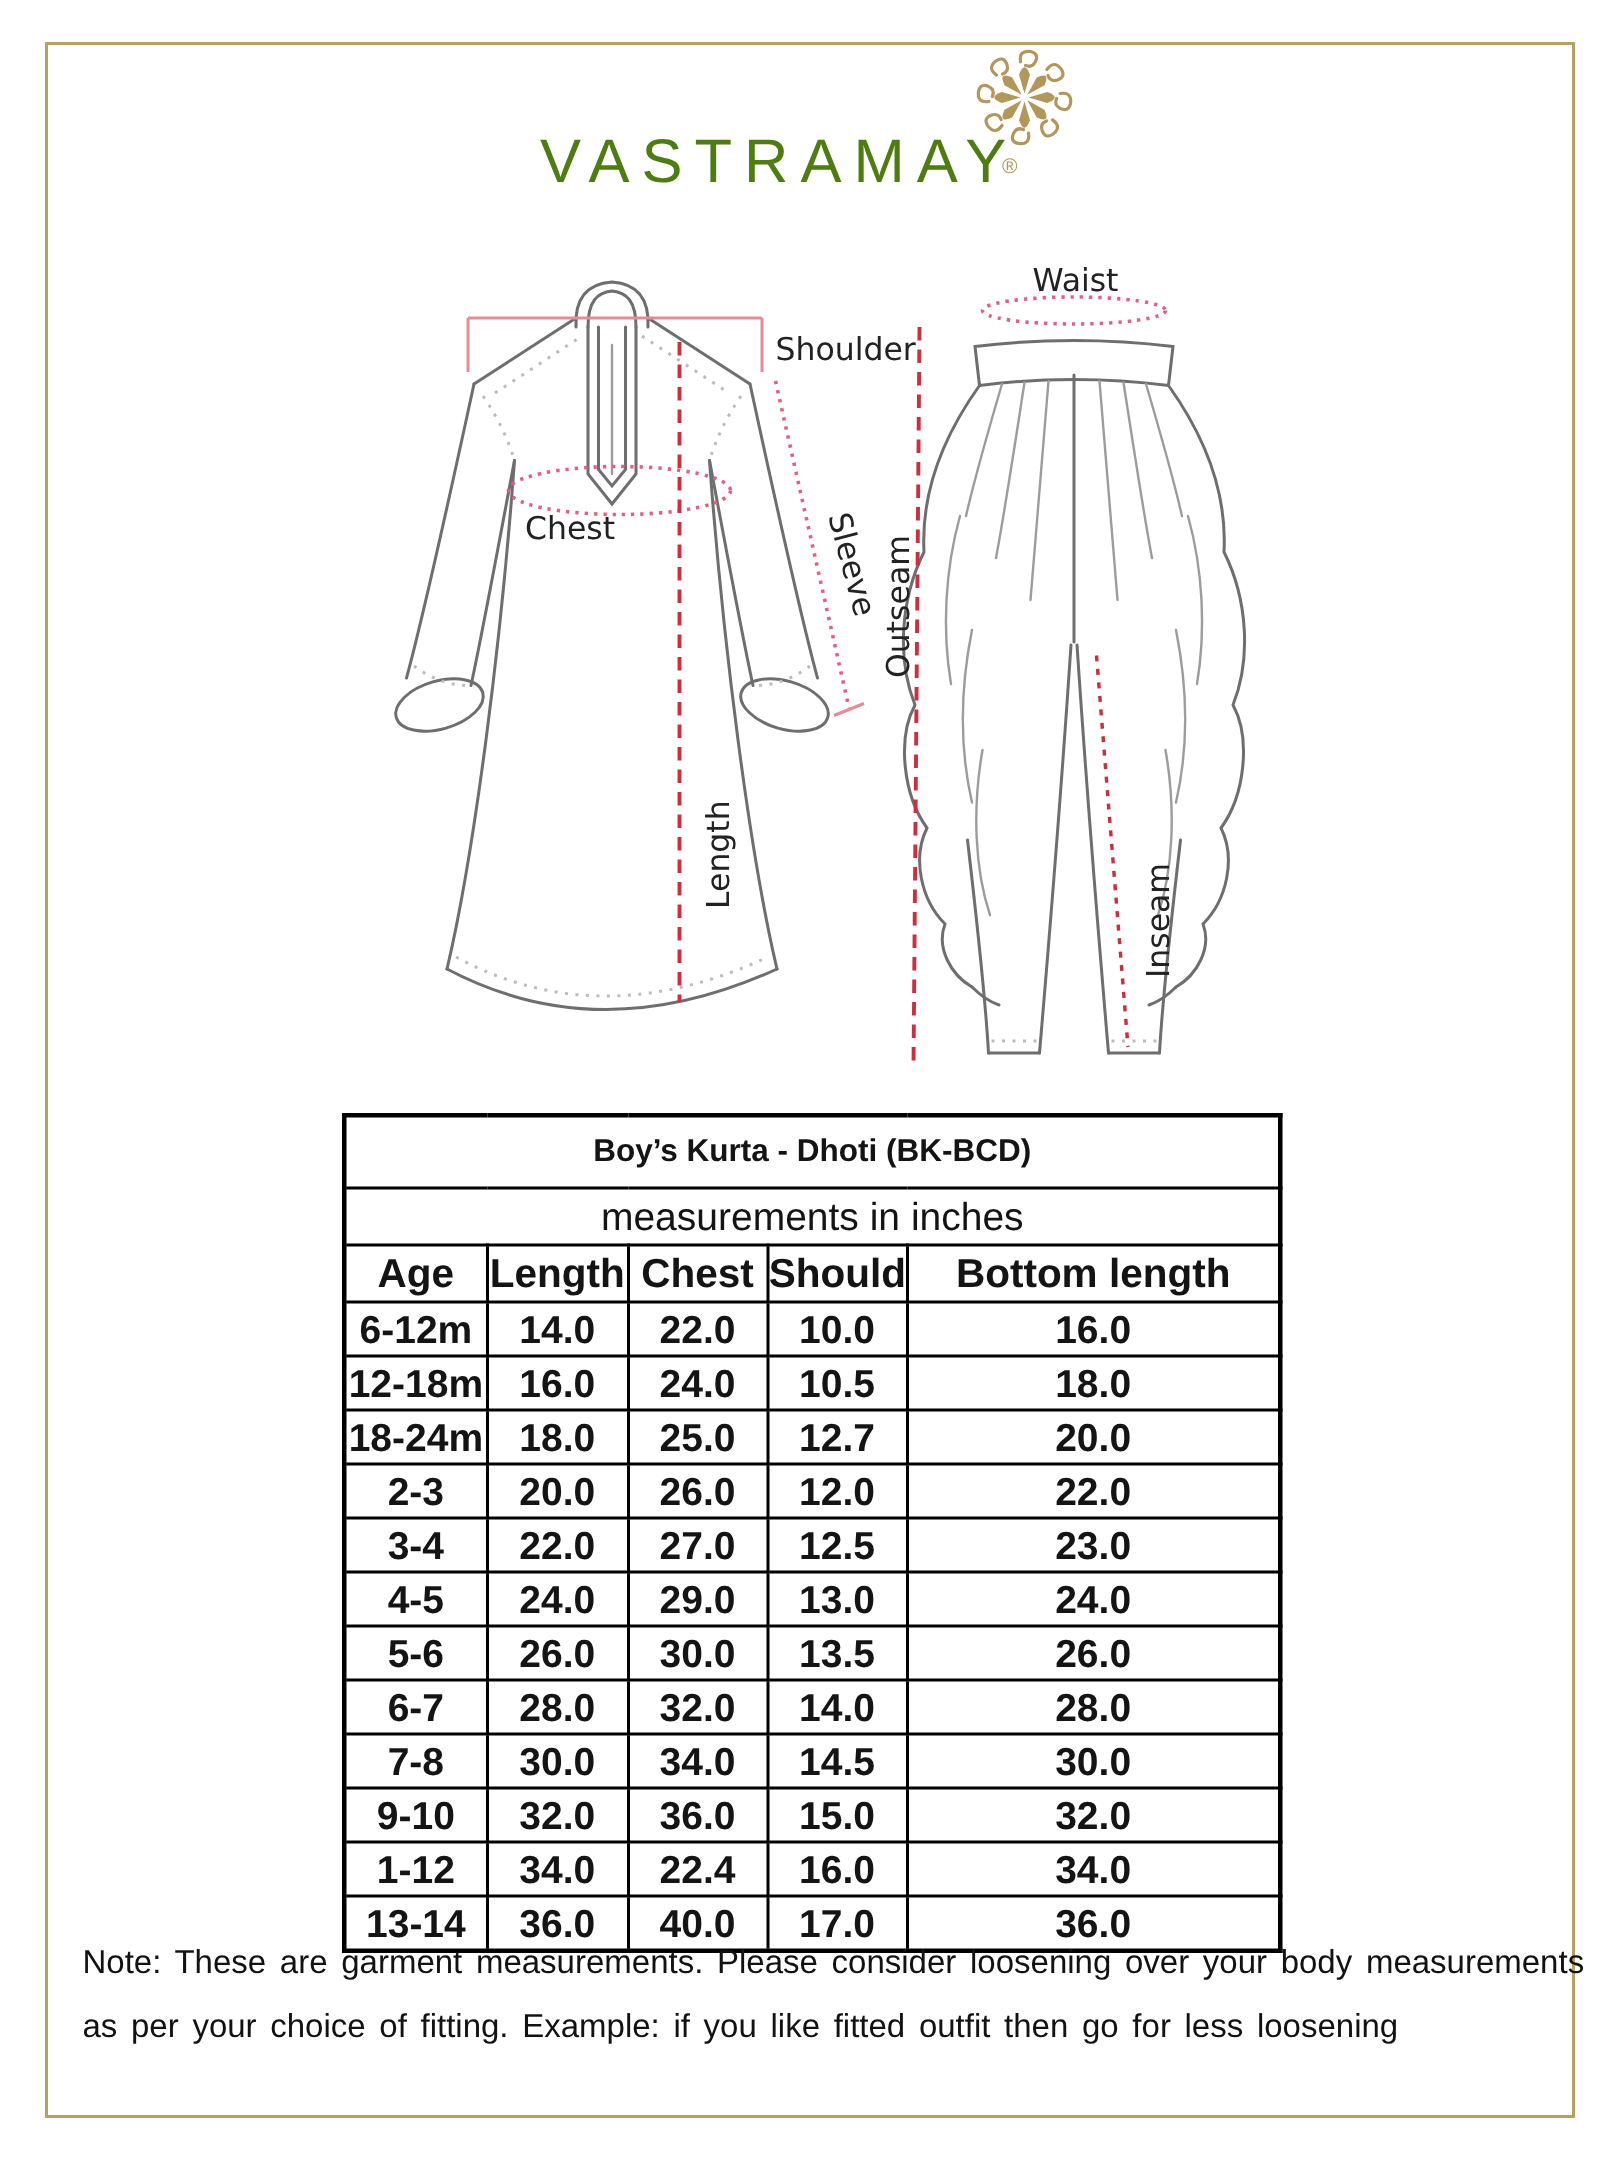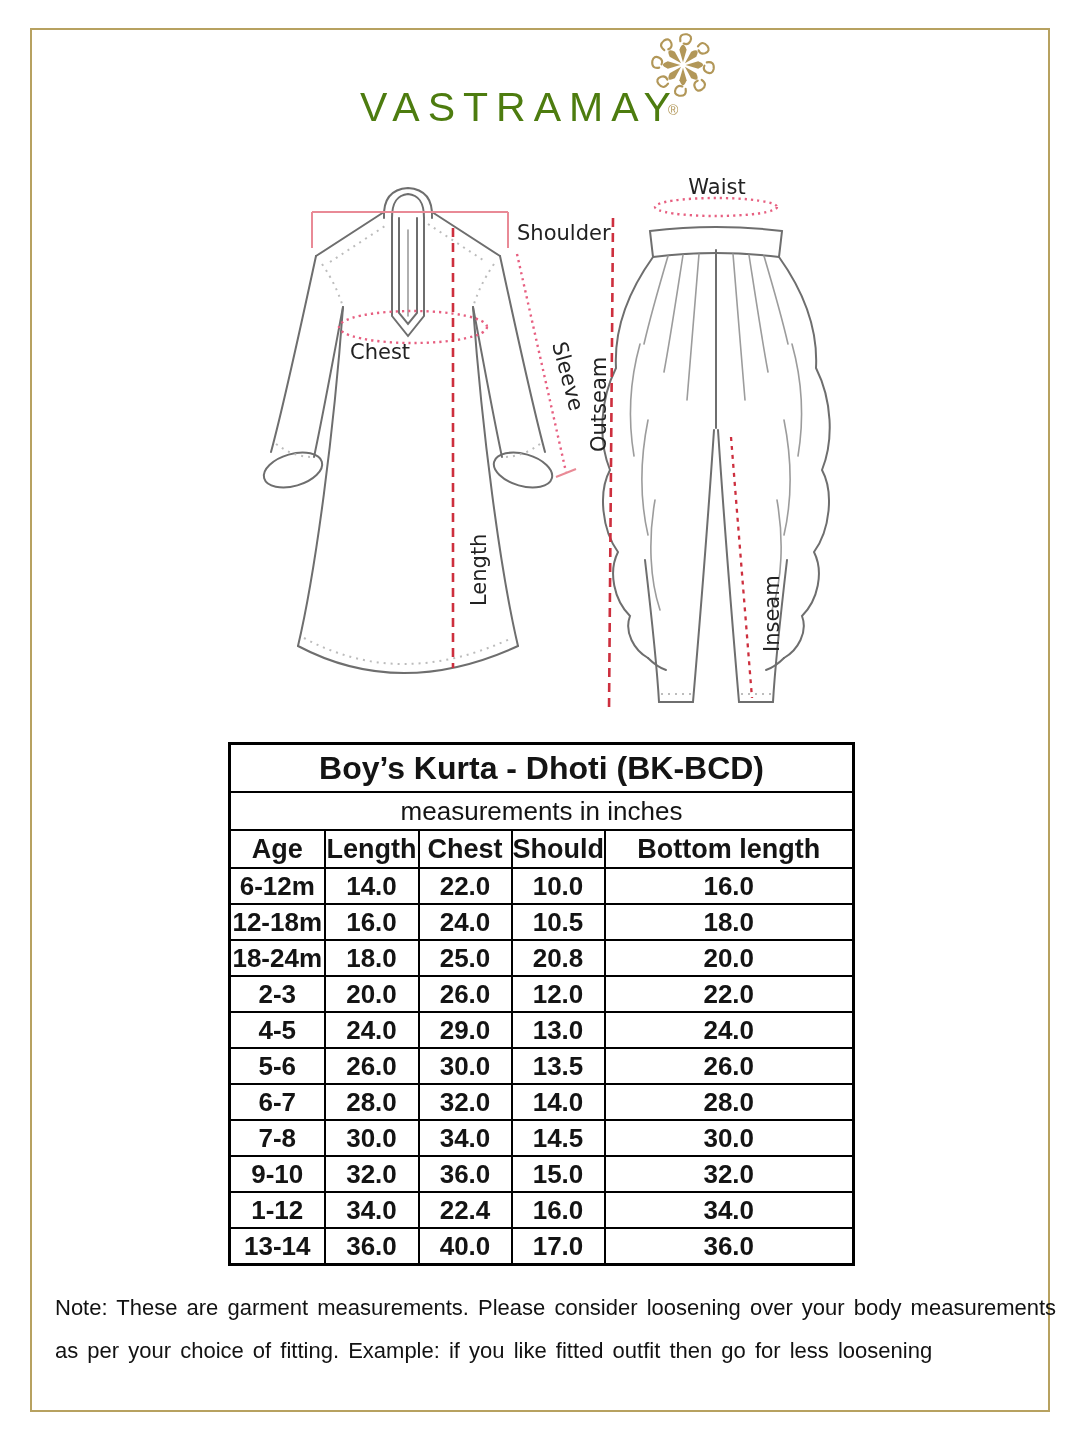--- a/index.html
+++ b/index.html
@@ -25,21 +25,21 @@
   .pinksolid{stroke:#e98a96;stroke-width:2;fill:none;}
   .reddash{stroke:#cd2f3e;stroke-width:2.6;stroke-dasharray:9 6;fill:none;}
   .reddot{stroke:#cd2f3e;stroke-width:2.3;stroke-dasharray:4 5;fill:none;}
   text.lbl{font-family:"DejaVu Sans",sans-serif;font-size:21px;fill:#222;}
 
   
   .size-table{position:absolute;left:228px;top:742px;width:624px;border-collapse:collapse;
               table-layout:fixed;border:3px solid #000;color:#141414;}
   .size-table td,.size-table th{border:2px solid #000;text-align:center;vertical-align:middle;
               padding:0;overflow:hidden;}
-  .row-title td{height:46px;font-size:32px;font-weight:bold;}
+  .row-title td{height:46px;font-size:21px;font-weight:bold;}
   .row-subtitle td{height:36px;font-size:26px;font-weight:400;}
   .row-cols th{height:36px;font-size:27px;font-weight:bold;}
   .size-table tbody td{height:34px;font-size:26px;font-weight:bold;}
 
   
   .note{position:absolute;left:55px;top:1286px;width:968px;text-align:left;
         font-size:22px;line-height:43px;color:#121212;word-spacing:3px;white-space:nowrap;}
 </style>
 </head>
 <body>
@@ -198,31 +198,38 @@
           <td>12-18m</td>
           <td>16.0</td>
           <td>24.0</td>
           <td>10.5</td>
           <td>18.0</td>
         </tr>
         <tr>
           <td>18-24m</td>
           <td>18.0</td>
           <td>25.0</td>
-          <td>20.8</td>
+          <td>12.7</td>
           <td>20.0</td>
         </tr>
         <tr>
           <td>2-3</td>
           <td>20.0</td>
           <td>26.0</td>
           <td>12.0</td>
           <td>22.0</td>
         </tr>
         <tr>
+          <td>3-4</td>
+          <td>22.0</td>
+          <td>27.0</td>
+          <td>12.5</td>
+          <td>23.0</td>
+        </tr>
+        <tr>
           <td>4-5</td>
           <td>24.0</td>
           <td>29.0</td>
           <td>13.0</td>
           <td>24.0</td>
         </tr>
         <tr>
           <td>5-6</td>
           <td>26.0</td>
           <td>30.0</td>

